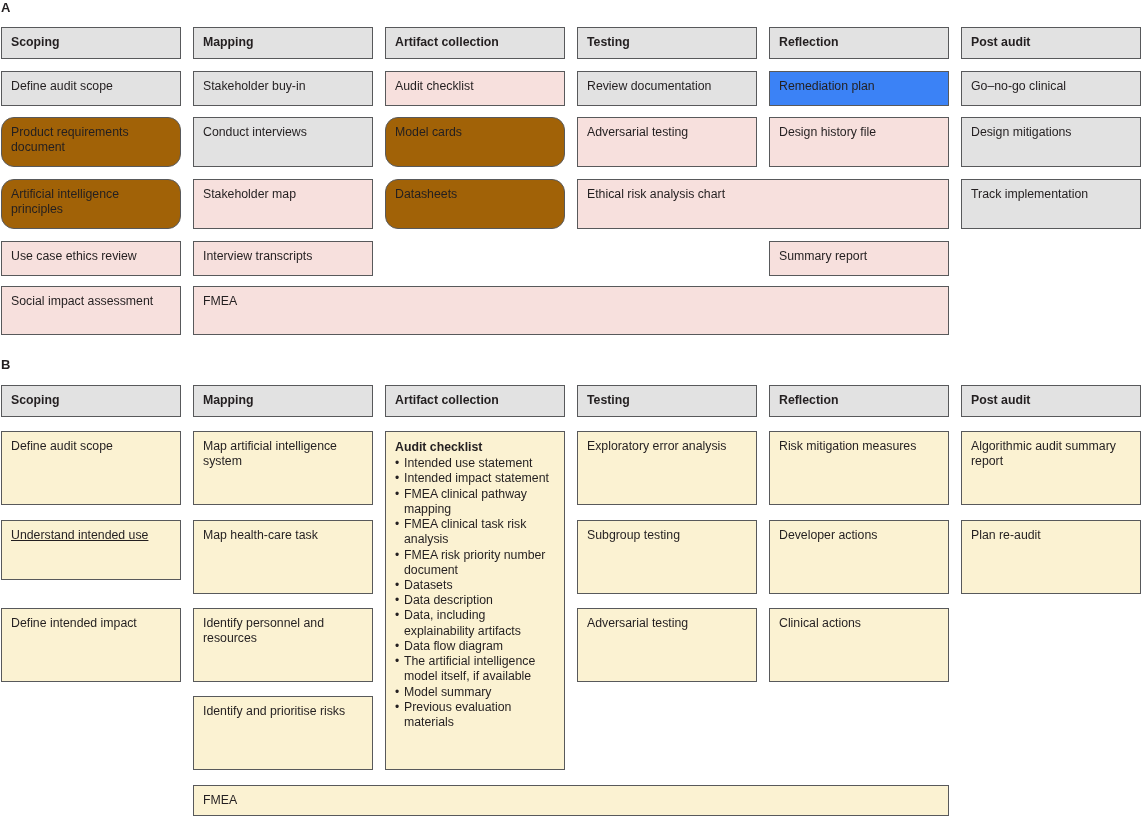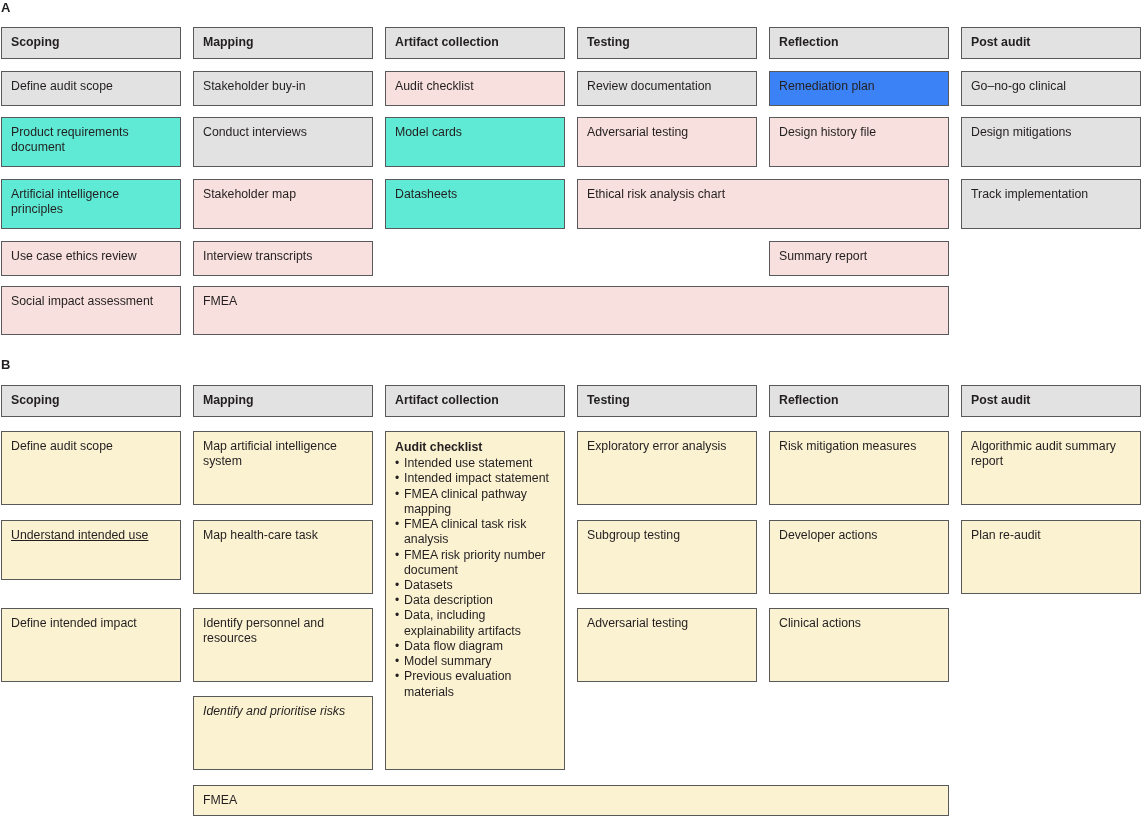--- a/index.html
+++ b/index.html
@@ -25,21 +25,21 @@
     border: 1.4px solid #58595b;
     padding: 7px 9px 6px 9px;
     font-size: 12.3px;
     line-height: 1.23;
     color: #231f20;
     overflow: hidden;
   }
   .box.header { font-weight: bold; background: #e2e2e2; }
   .c-grey  { background: #e2e2e2; }
   .c-pink  { background: #f7e0dd; }
-  .c-blue  { background: #5eead4; }
+  .c-blue  { background: #a16207; border-radius: 13px; }
   .c-green { background: #3b82f6; }
   .c-cream { background: #fbf2d2; }
 
   .checklist-title { font-weight: bold; display: block; margin-bottom: 1px; }
   .checklist { list-style: none; }
   .checklist li {
     position: relative;
     padding-left: 9px;
     margin-bottom: 0px;
     line-height: 1.24;
@@ -102,35 +102,36 @@
   <div class="box header" style="left:769px; top:385px; width:180px; height:32px;">Reflection</div>
   <div class="box header" style="left:961px; top:385px; width:180px; height:32px;">Post audit</div>
 
   <div class="box c-cream" style="left:1px; top:431px; width:180px; height:74px;">Define audit scope</div>
   <div class="box c-cream" style="left:1px; top:520px; width:180px; height:60px;text-decoration:underline;">Understand intended use</div>
   <div class="box c-cream" style="left:1px; top:608px; width:180px; height:74px;">Define intended impact</div>
 
   <div class="box c-cream" style="left:193px; top:431px; width:180px; height:74px;">Map artificial intelligence system</div>
   <div class="box c-cream" style="left:193px; top:520px; width:180px; height:74px;">Map health-care task</div>
   <div class="box c-cream" style="left:193px; top:608px; width:180px; height:74px;">Identify personnel and resources</div>
-  <div class="box c-cream" style="left:193px; top:696px; width:180px; height:74px;font-style:italic;">Identify and prioritise risks</div>
+  <div class="box c-cream" style="left:193px; top:696px; width:180px; height:74px;">Identify and prioritise risks</div>
   <div class="box c-cream" style="left:193px; top:785px; width:756px; height:31px;">FMEA</div>
 
   <div class="box c-cream" style="left:385px; top:431px; width:180px; height:339px; padding:8px 9px 6px 9px;">
     <span class="checklist-title">Audit checklist</span>
     <ul class="checklist">
       <li>Intended use statement</li>
       <li>Intended impact statement</li>
       <li>FMEA clinical pathway mapping</li>
       <li>FMEA clinical task risk analysis</li>
       <li>FMEA risk priority number document</li>
       <li>Datasets</li>
       <li>Data description</li>
       <li>Data, including explainability artifacts</li>
       <li>Data flow diagram</li>
+      <li>The artificial intelligence model itself, if available</li>
       <li>Model summary</li>
       <li>Previous evaluation materials</li>
     </ul>
   </div>
 
   <div class="box c-cream" style="left:577px; top:431px; width:180px; height:74px;">Exploratory error analysis</div>
   <div class="box c-cream" style="left:577px; top:520px; width:180px; height:74px;">Subgroup testing</div>
   <div class="box c-cream" style="left:577px; top:608px; width:180px; height:74px;">Adversarial testing</div>
 
   <div class="box c-cream" style="left:769px; top:431px; width:180px; height:74px;">Risk mitigation measures</div>

